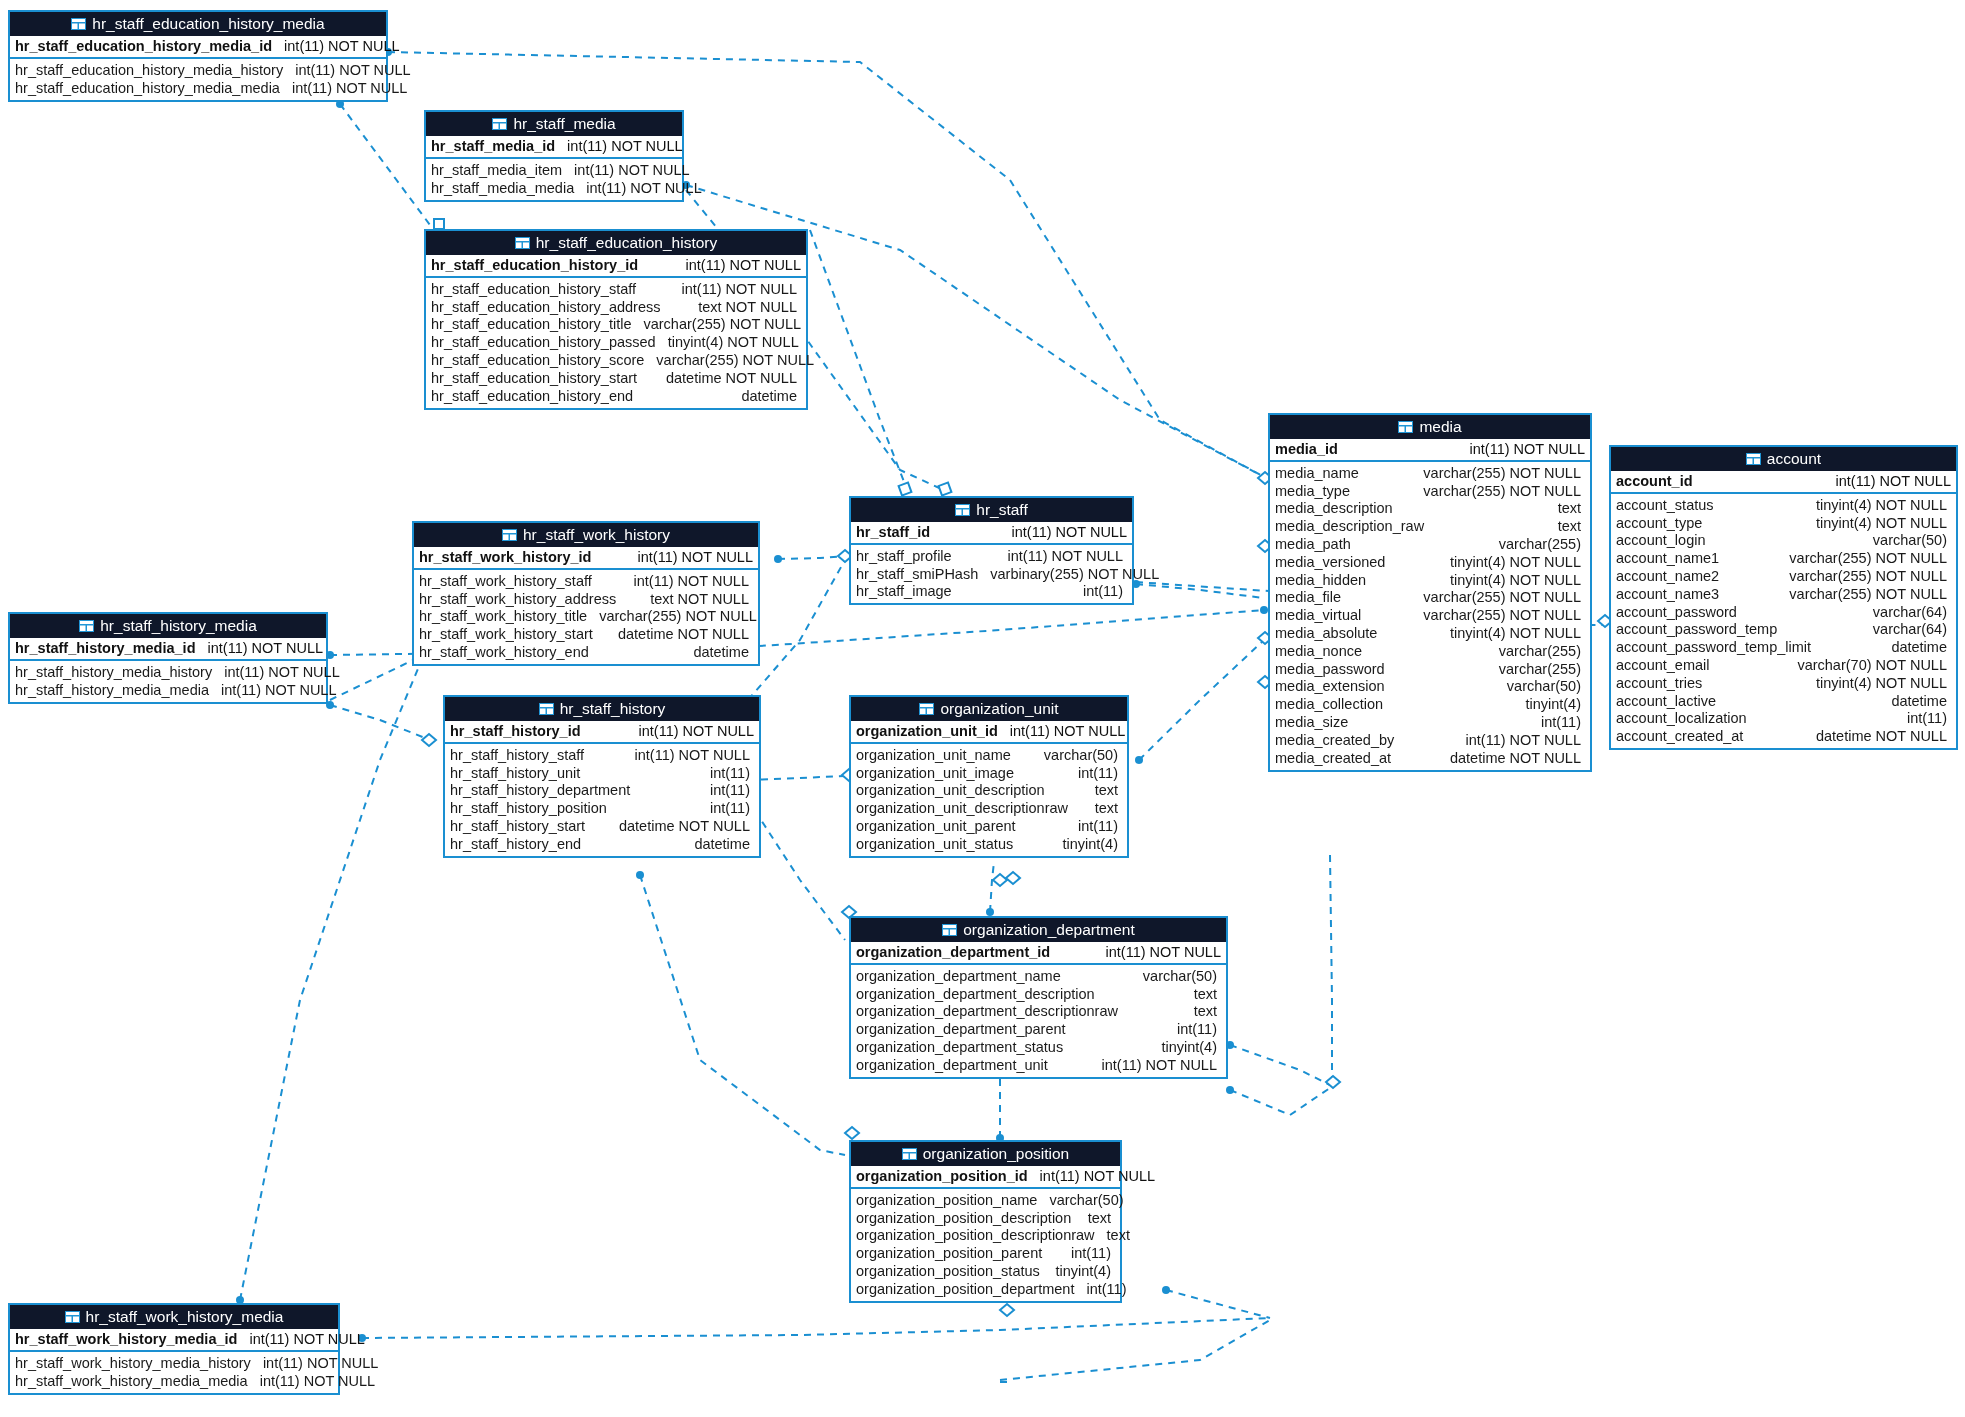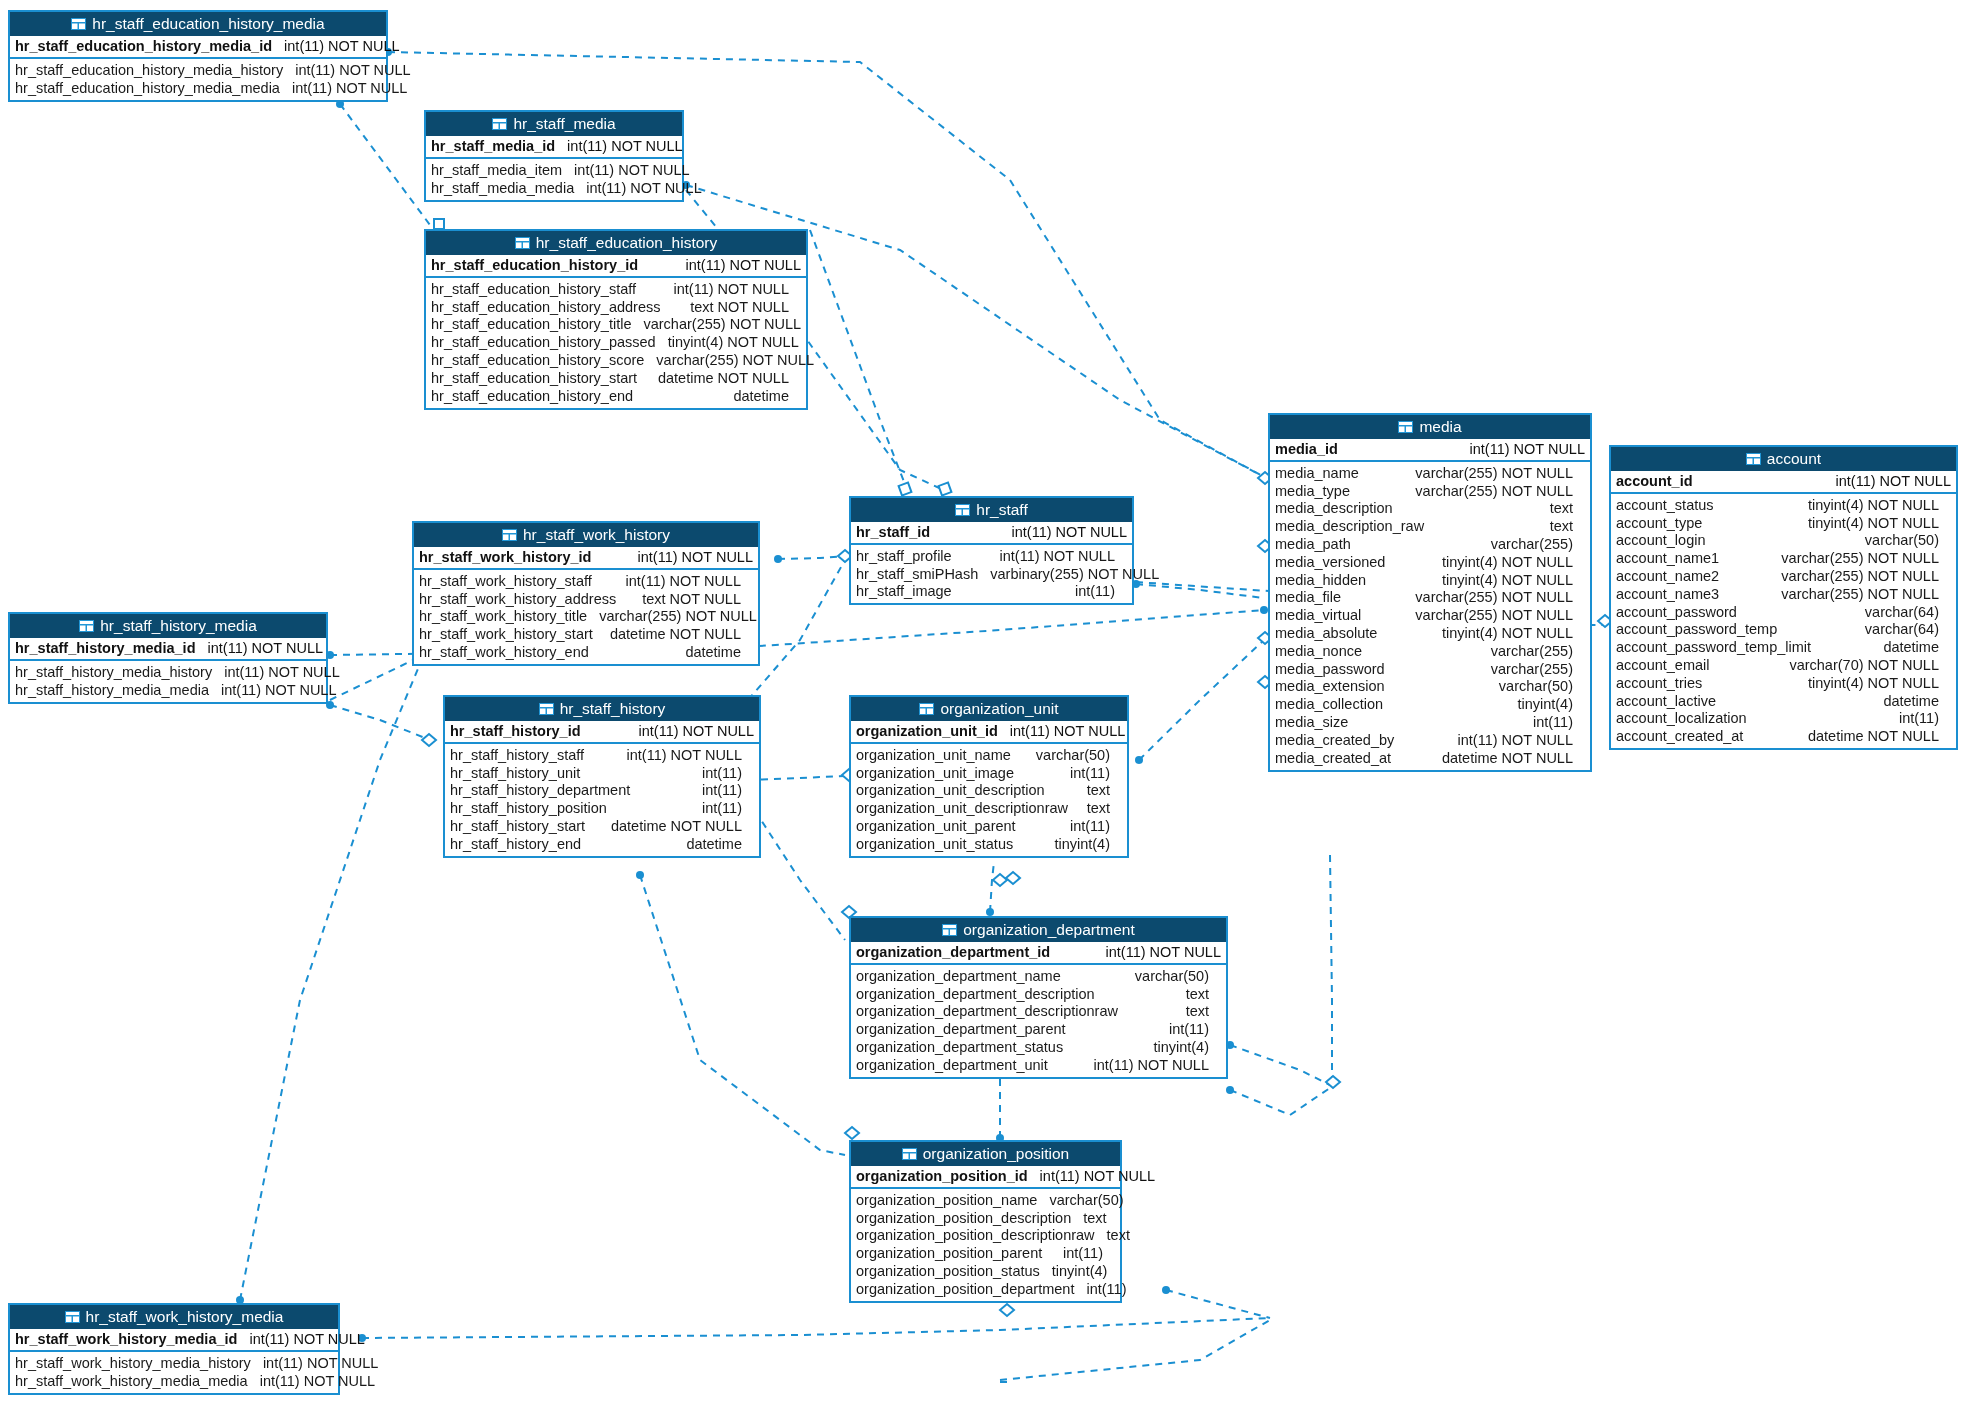--- a/index.html
+++ b/index.html
@@ -24,21 +24,21 @@
     pointer-events: none;
   }
   .table-box {
     position: absolute;
     border: 2px solid #1a8fd1;
     background: #ffffff;
     box-sizing: border-box;
     box-shadow: 0 0 0 0 transparent;
   }
   .tbl-header {
-    background: #0c4a6e;
+    background: #0f172a;
     color: #ffffff;
     font-size: 15.5px;
     text-align: center;
     padding: 4px 6px 5px 6px;
     display: flex;
     align-items: center;
     justify-content: center;
     gap: 6px;
     line-height: 1.1;
     height: 24px;
@@ -72,21 +72,21 @@
     align-items: center;
     font-size: 14.5px;
     color: #1a1a1a;
     padding: 0px 5px 0px 5px;
     gap: 12px;
     white-space: nowrap;
     height: 17.8px;
     box-sizing: border-box;
   }
   .col-body {
-    padding: 2px 12px 3px 0;
+    padding: 2px 4px 3px 0;
   }
   .col-name { text-align: left; }
   .col-type { text-align: right; }
   .pk-row .col-type { font-weight: normal; }
 </style>
 </head>
 <body>
 
 <div id="canvas">
 

